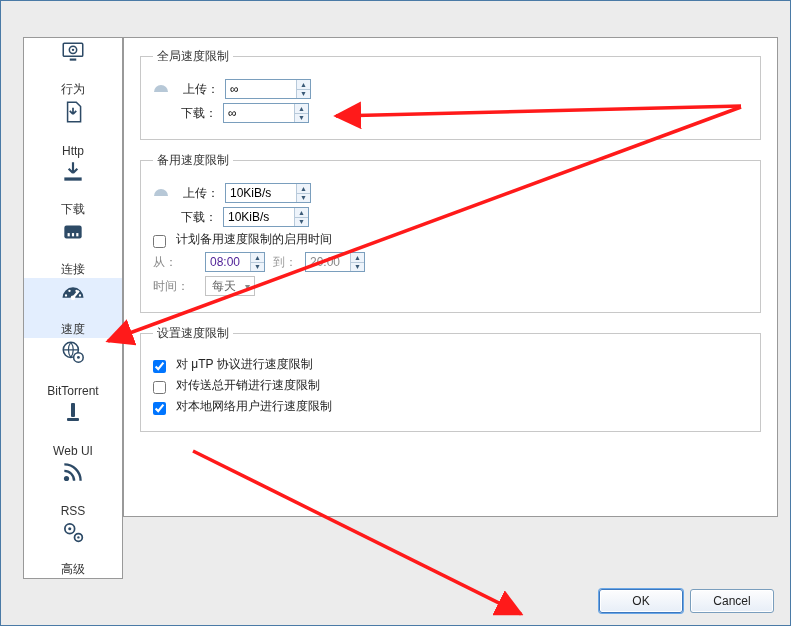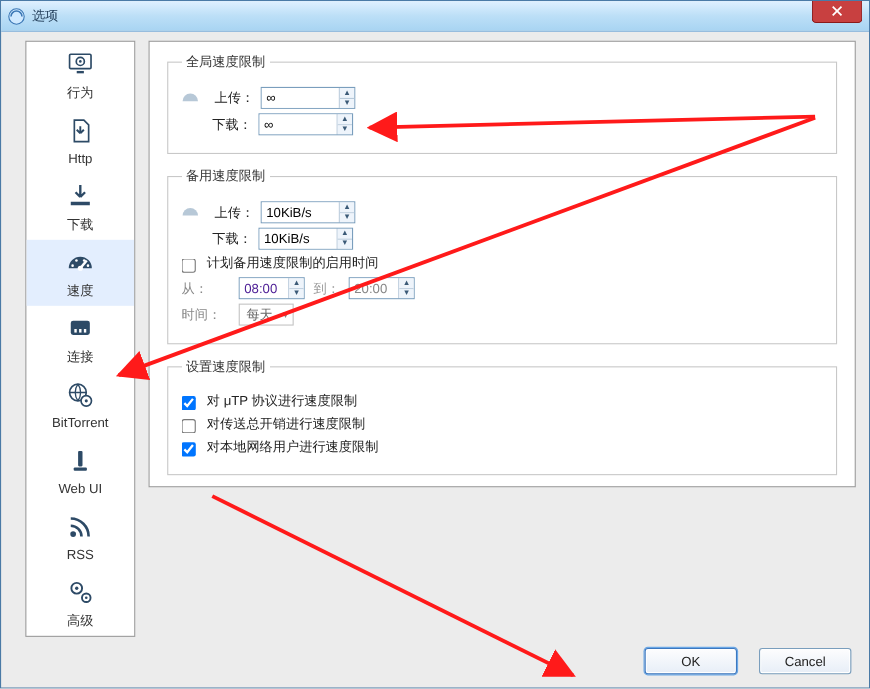--- a/index.html
+++ b/index.html
@@ -54,37 +54,37 @@
   .sidebar {
     position:absolute;
     left:14px; top:0; width:100px; height:542px;
     background:#fff;
     border:1px solid #999;
     overflow:hidden;
   }
   .sidebar-item {
     height:60px;
     display:flex; flex-direction:column;
-    align-items:center; justify-content:center;
+    align-items:center; justify-content:space-between;
     gap:4px;
     cursor:default;
   }
   .sidebar-item.selected {
     background:#e3eefe;
   }
   .sidebar-item .side-icon {
     width:28px;height:28px;
     display:inline-flex;align-items:center;justify-content:center;
     color:#2d4a66;
   }
   .sidebar-item .side-label { color:#333; }
 
   .panel {
     position:absolute;
-    left:126px; top:0; right:4px; height:406px;
+    left:114px; top:0; right:4px; height:480px;
     background:#fff;
     border:1px solid #999;
     padding:10px 16px 10px 16px;
   }
   fieldset.group {
     border:1px solid #c8c8c8;
     margin:0 0 12px 0;
     padding:10px 12px 12px 12px;
     font-size:12px;
   }
@@ -143,21 +143,21 @@
     display:inline-flex; align-items:center;
     min-width:50px;
   }
   .time-sel::after{
     content:"▾"; position:absolute; right:4px; color:#888; font-size:10px;
   }
 
   .buttons-bar {
     position:absolute;
     right:16px; bottom:12px;
-    display:flex; gap:20px;
+    display:flex; gap:7px;
   }
   .win-btn {
     width:84px; height:24px;
     border:1px solid #7a9ebd;
     background:linear-gradient(#fdfdfe,#e7eef7);
     border-radius:3px;
     display:flex;align-items:center;justify-content:center;
     font-size:12px; cursor:default;
     box-shadow: inset 0 0 0 1px #fff;
   }
@@ -167,36 +167,20 @@
   }
 
   
   .arrows { position:absolute; inset:0; pointer-events:none; }
 </style>
 </head>
 <body>
 
 <div class="window">
 
-  <div class="titlebar">
-    <span class="app-icon">
-      <svg viewBox="0 0 16 16" width="16" height="16">
-        <circle cx="8" cy="8" r="7" fill="#cfe9ff" stroke="#3b77b5"></circle>
-        <path d="M3 8 A5 5 0 0 1 13 8" fill="none" stroke="#3b77b5" stroke-width="1.4"></path>
-      </svg>
-    </span>
-    <span class="title-text">选项</span>
-    <div class="ctrl-group">
-      <div class="ctrl-btn close-btn">
-        <svg viewBox="0 0 10 10" width="10" height="10">
-            <path d="M1 1 L9 9 M9 1 L1 9" stroke="#fff" stroke-width="1.6"></path>
-          </svg>
-      </div>
-    </div>
-  </div>
 
   <div class="client-area">
 
     <div class="sidebar">
       <div class="sidebar-item">
         <span class="side-icon">
           <svg viewBox="0 0 24 24" width="26" height="26">
               <rect x="3" y="4" width="18" height="12" rx="1" fill="none" stroke="#2d4a66" stroke-width="1.4"></rect>
               <rect x="9" y="18" width="6" height="2" fill="#2d4a66"></rect>
               <circle cx="12" cy="10" r="3.4" fill="none" stroke="#2d4a66" stroke-width="1.4"></circle>
@@ -215,45 +199,45 @@
         <span class="side-label">Http</span>
       </div>
       <div class="sidebar-item">
         <span class="side-icon">
           <svg viewBox="0 0 24 24" width="26" height="26">
               <path d="M12 3v10m0 0l-4-4m4 4l4-4" fill="none" stroke="#2d4a66" stroke-width="2"></path>
               <path d="M4 17h16v3H4z" fill="#2d4a66"></path>
             </svg>
         </span>
         <span class="side-label">下载</span>
+      </div>
+      <div class="sidebar-item">
+        <span class="side-icon">
+          <svg viewBox="0 0 24 24" width="26" height="26">
+              <rect x="4" y="6" width="16" height="12" rx="2" fill="#2d4a66"></rect>
+              <rect x="7" y="13" width="2" height="3" fill="#fff"></rect>
+              <rect x="11" y="13" width="2" height="3" fill="#fff"></rect>
+              <rect x="15" y="13" width="2" height="3" fill="#fff"></rect>
+            </svg>
+        </span>
+        <span class="side-label">连接</span>
       </div>
       <div class="sidebar-item selected">
         <span class="side-icon">
           <svg viewBox="0 0 24 24" width="28" height="28">
               <path d="M3 17a9 9 0 0 1 18 0" fill="#2d4a66"></path>
               <circle cx="12" cy="17" r="2" fill="#fff"></circle>
               <path d="M12 17 L17 11" stroke="#fff" stroke-width="2"></path>
               <circle cx="6" cy="15" r="1" fill="#fff"></circle>
               <circle cx="9" cy="11" r="1" fill="#fff"></circle>
               <circle cx="15" cy="11" r="1" fill="#fff"></circle>
               <circle cx="18" cy="15" r="1" fill="#fff"></circle>
             </svg>
         </span>
         <span class="side-label">速度</span>
-      </div>
-      <div class="sidebar-item">
-        <span class="side-icon">
-          <svg viewBox="0 0 24 24" width="26" height="26">
-              <rect x="4" y="6" width="16" height="12" rx="2" fill="#2d4a66"></rect>
-              <rect x="7" y="13" width="2" height="3" fill="#fff"></rect>
-              <rect x="11" y="13" width="2" height="3" fill="#fff"></rect>
-              <rect x="15" y="13" width="2" height="3" fill="#fff"></rect>
-            </svg>
-        </span>
-        <span class="side-label">连接</span>
       </div>
       <div class="sidebar-item">
         <span class="side-icon">
           <svg viewBox="0 0 24 24" width="26" height="26">
               <circle cx="10" cy="10" r="7" fill="none" stroke="#2d4a66" stroke-width="1.4"></circle>
               <path d="M3 10h14M10 3c3 4 3 10 0 14M10 3c-3 4-3 10 0 14" fill="none" stroke="#2d4a66" stroke-width="1.1"></path>
               <circle cx="17" cy="17" r="4.4" fill="#fff" stroke="#2d4a66" stroke-width="1.4"></circle>
               <circle cx="17" cy="17" r="1.3" fill="#2d4a66"></circle>
             </svg>
         </span>

